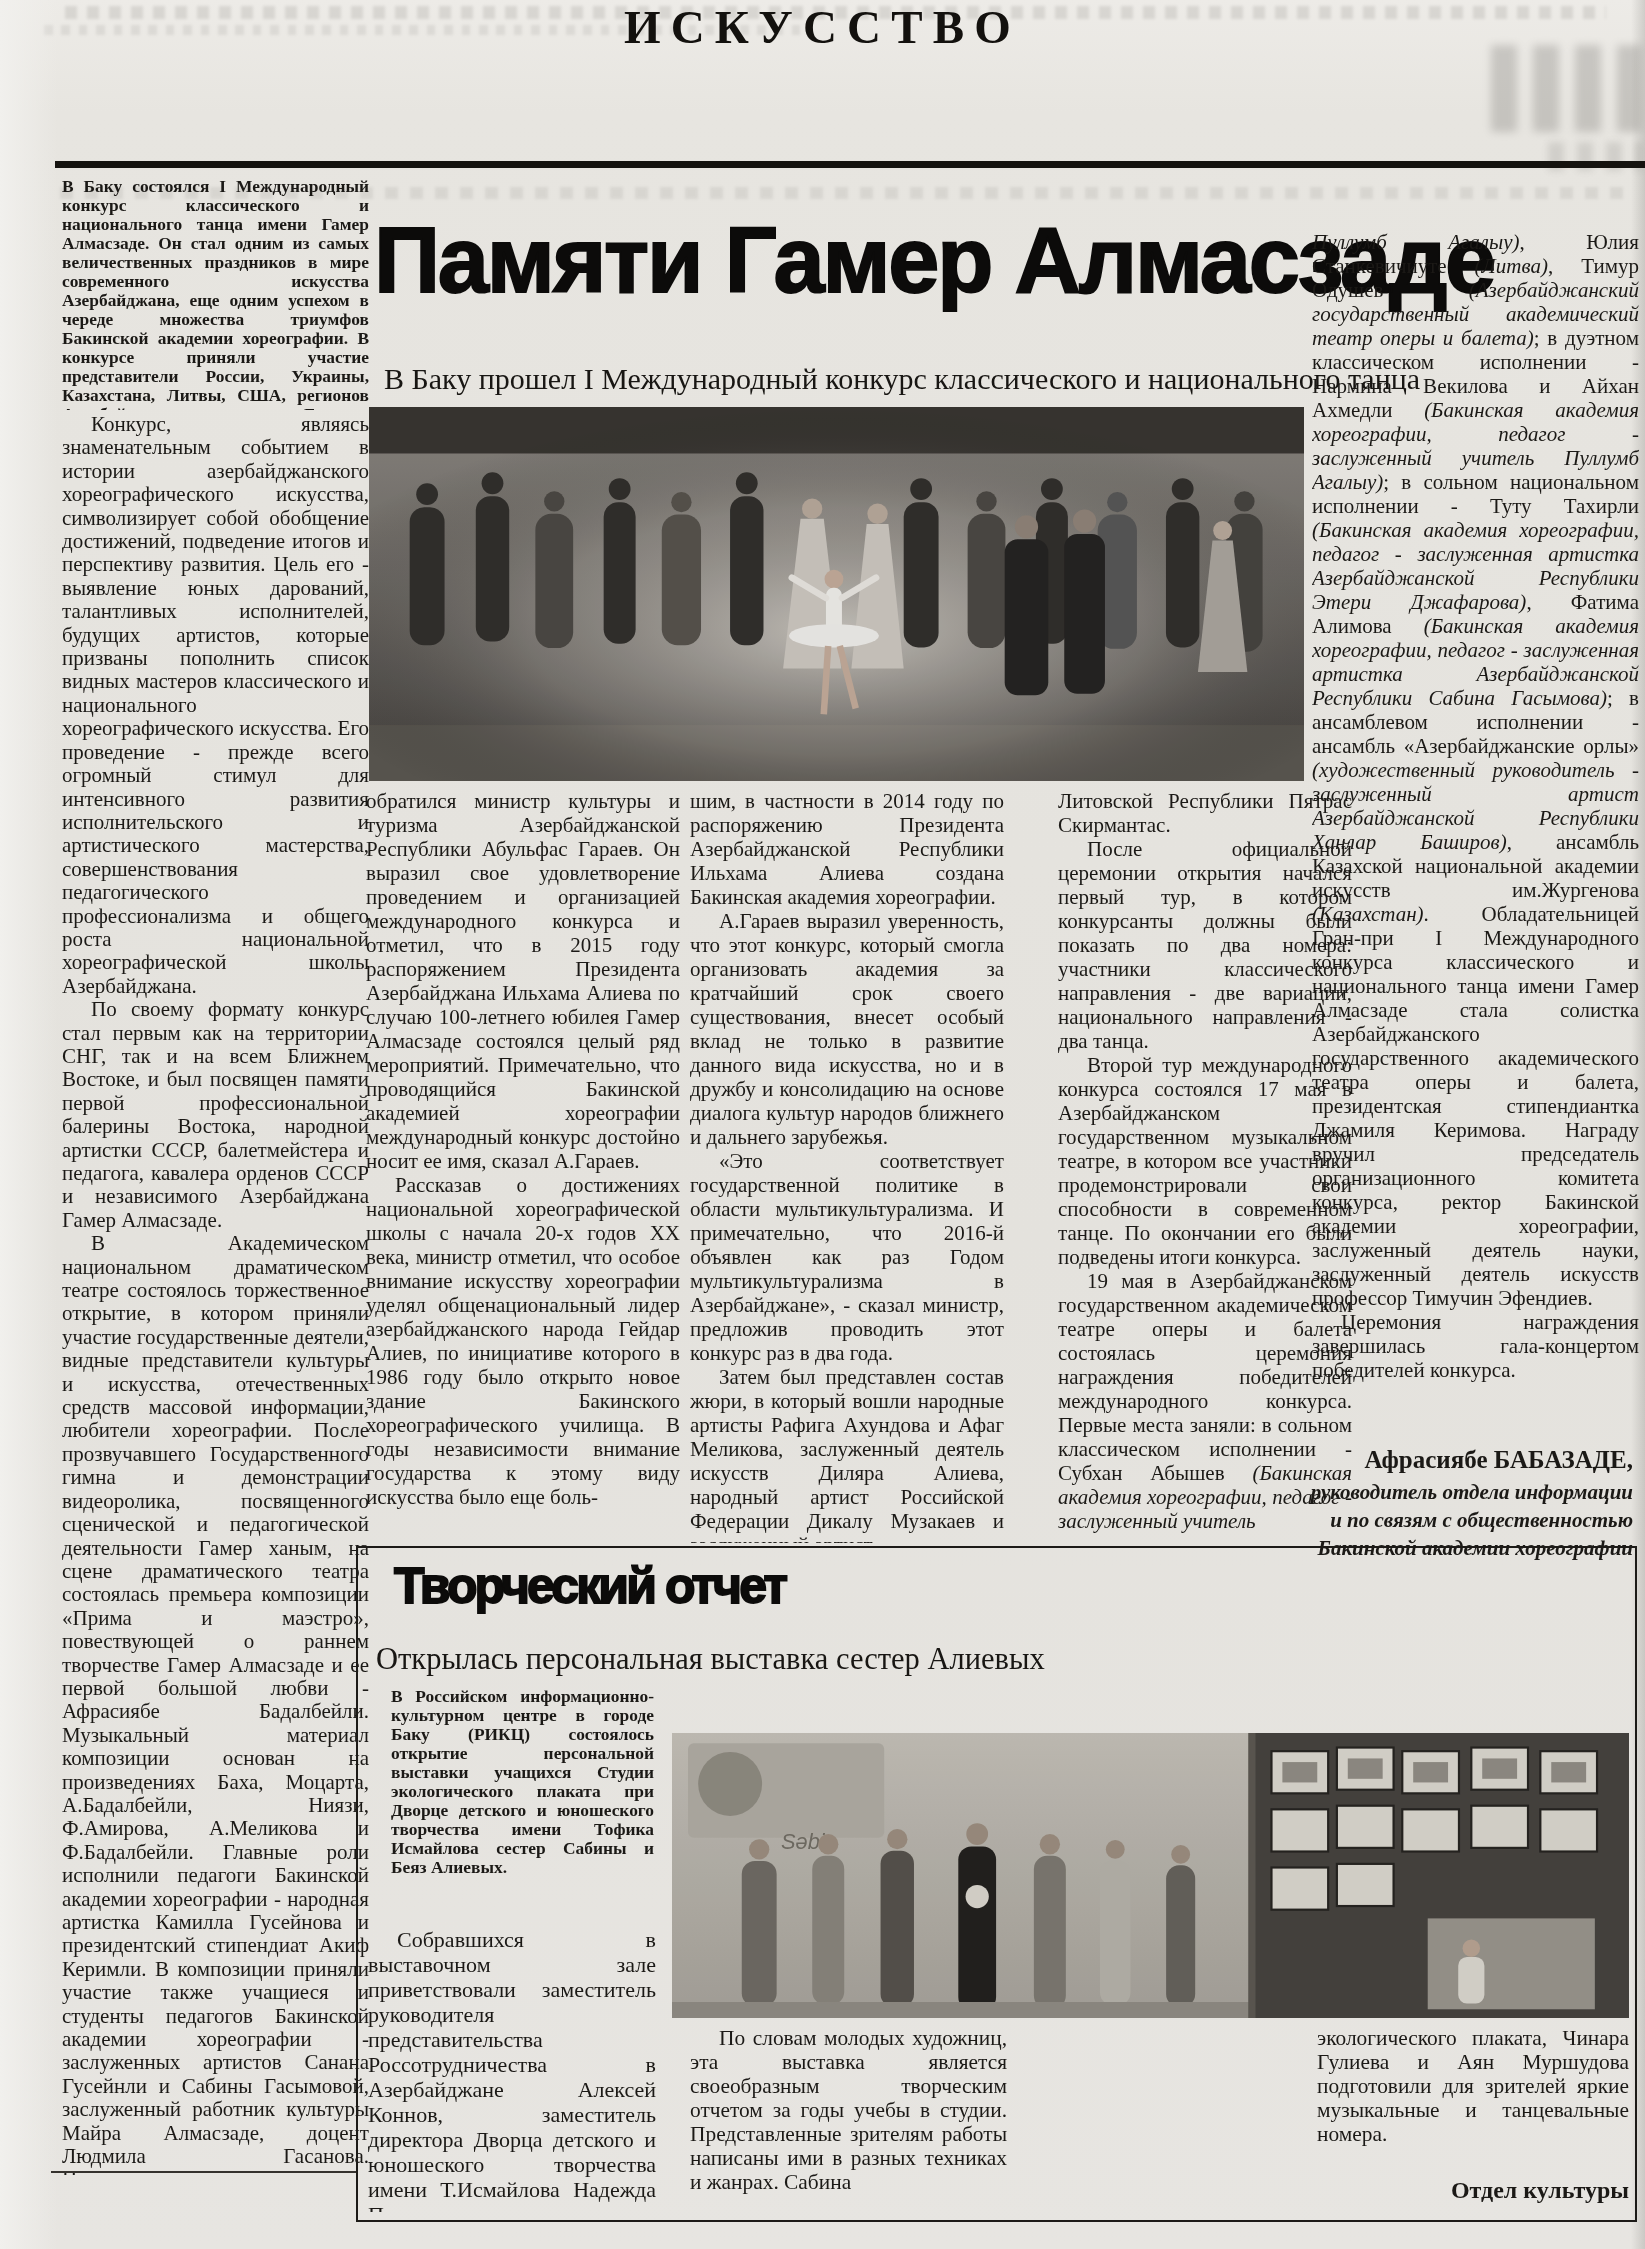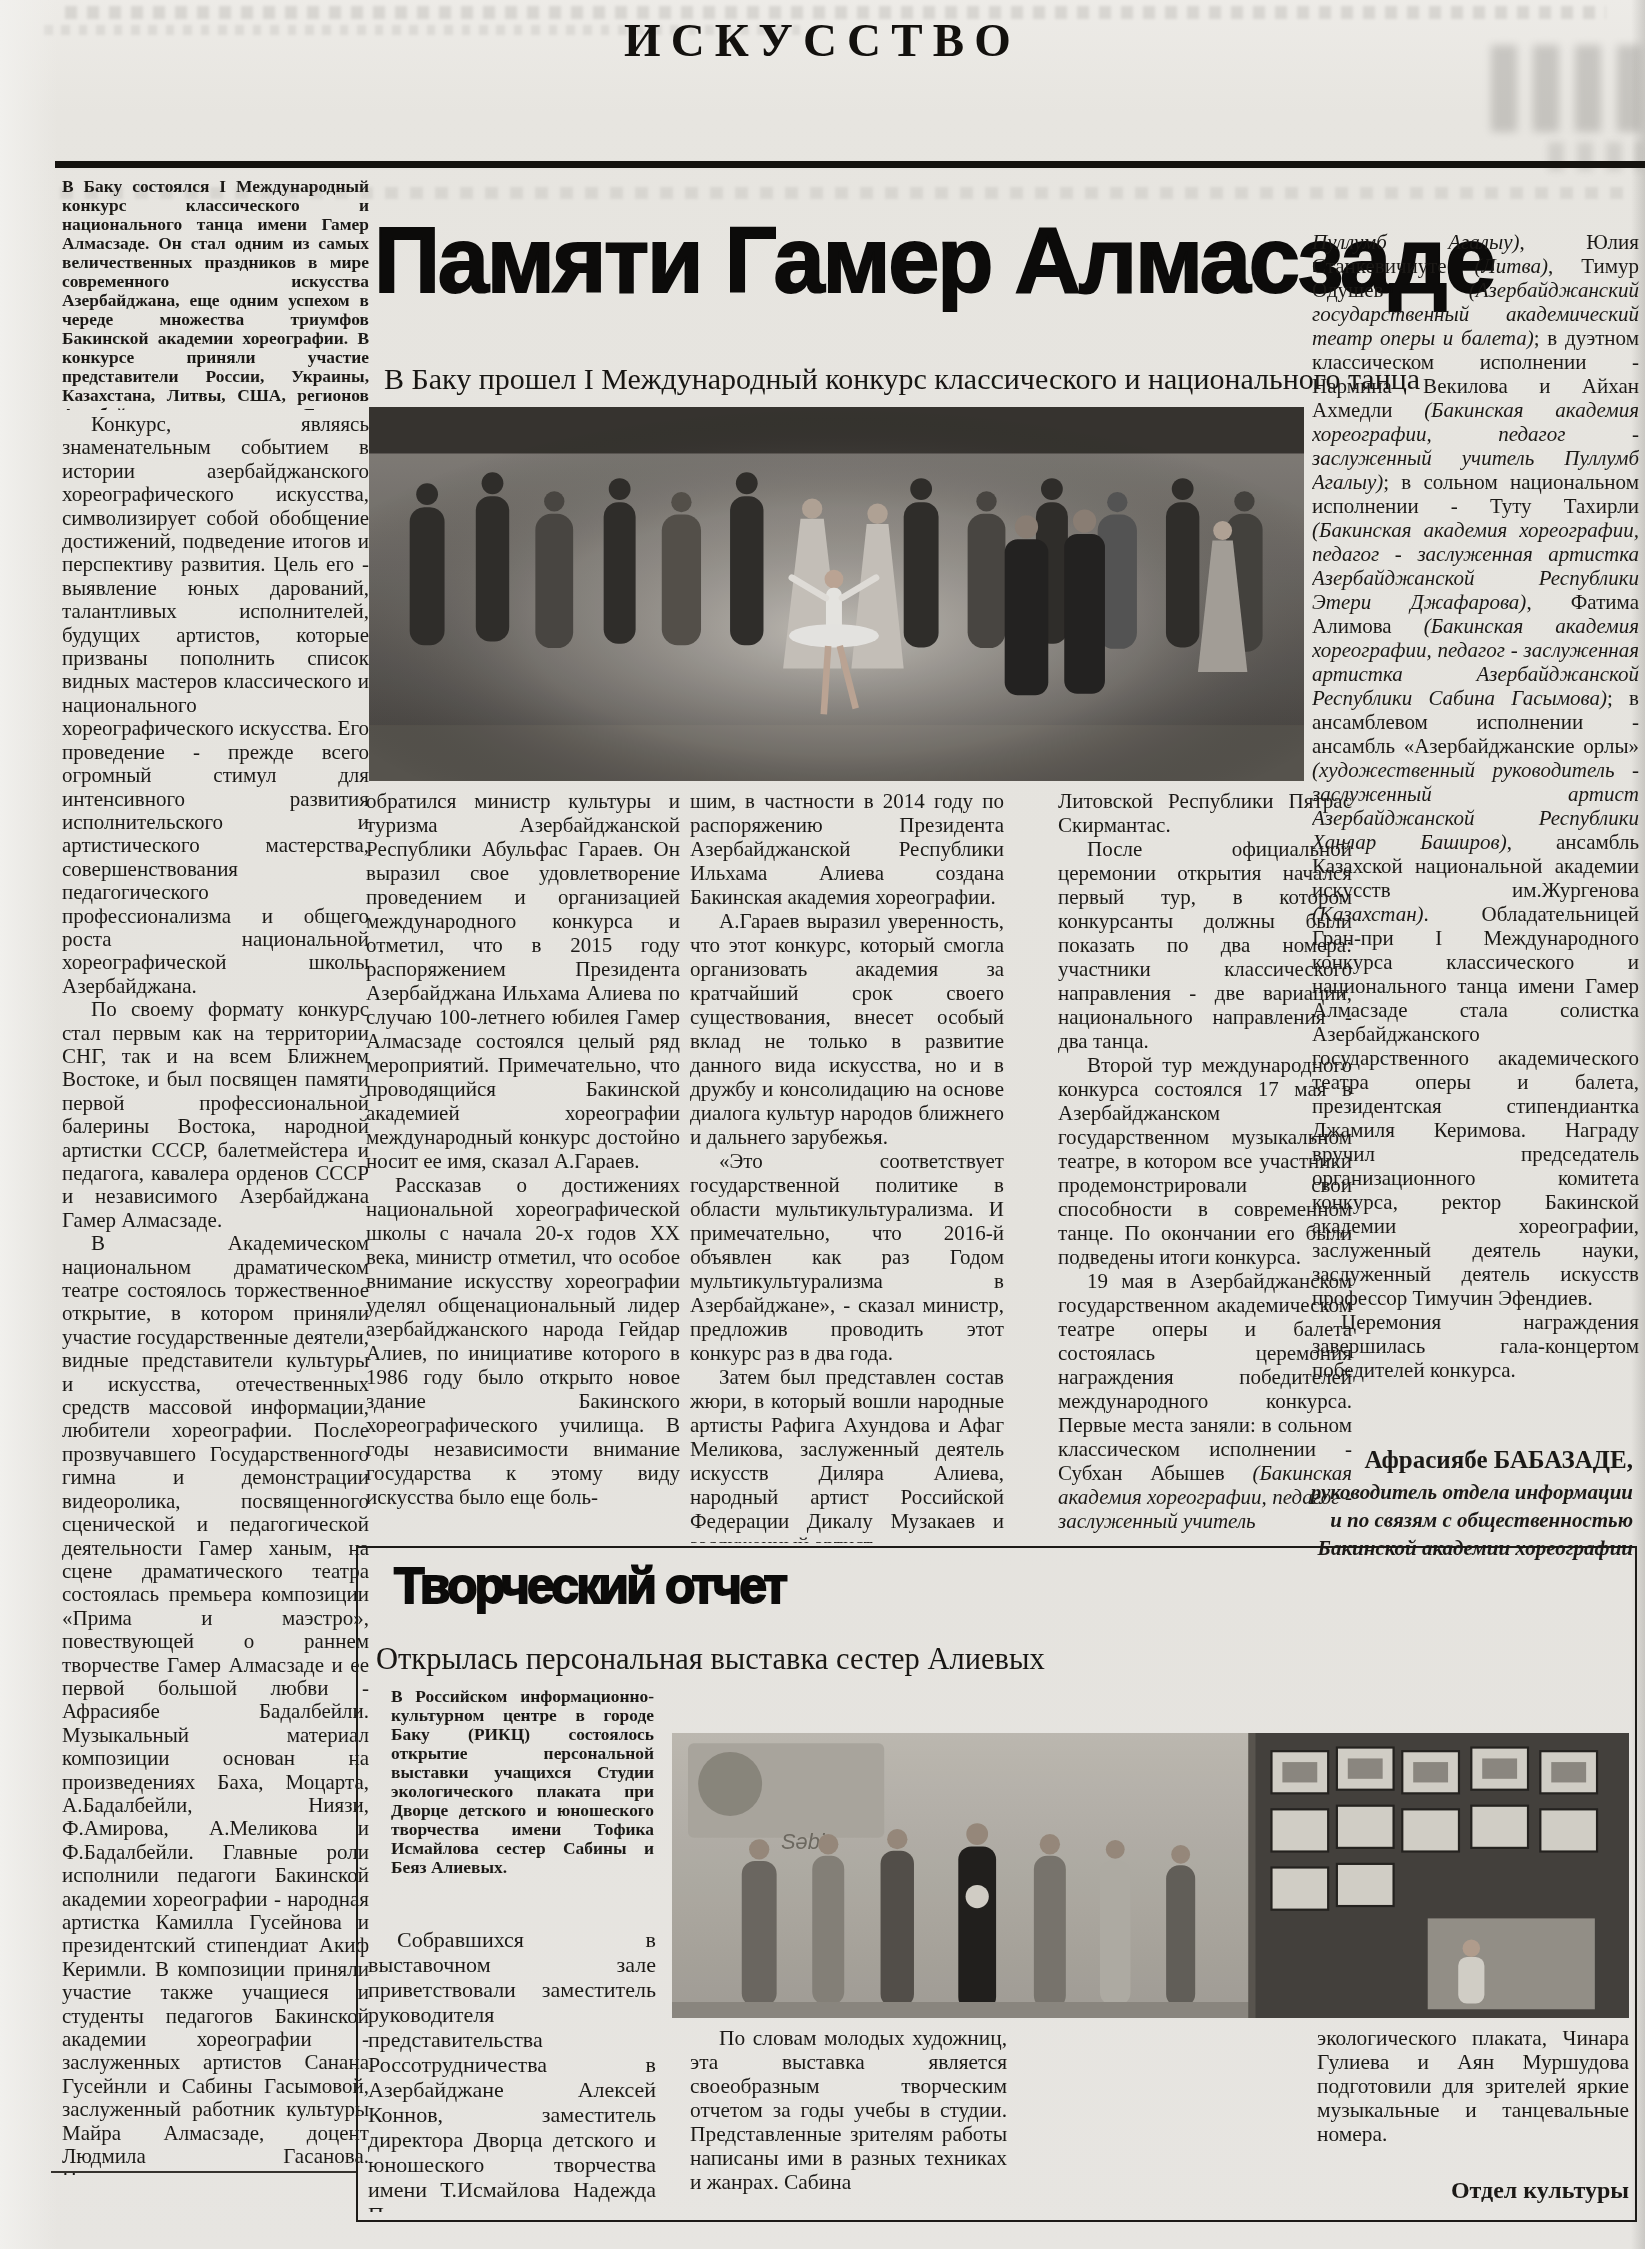--- a/index.html
+++ b/index.html
@@ -8,21 +8,21 @@
     background:linear-gradient(180deg,#edebe7 0%,#e7e5e0 5%,#e4e2dd 55%,#e7e5e1 100%);
     font-family:"Liberation Serif","DejaVu Serif",serif;
     color:#1b1916;
   }
   .abs{position:absolute;}
   .col{ text-align:justify; overflow:hidden; }
   .col p{ margin:0; padding:0; }
   .col p.indent{ text-indent:29px; }
   .sec-title{
     left:0; top:6; width:100%; text-align:center;
-    font-weight:700; font-size:47px; letter-spacing:10.2px; color:#13110e;margin-top:13px;
+    font-weight:700; font-size:47px; letter-spacing:10.2px; color:#13110e;
   }
   .rule-top{ left:55px; top:161px; width:1590px; height:6.5px; background:#15130f; }
   .h1{
     font-family:"Liberation Sans","DejaVu Sans",sans-serif;
     font-weight:700; color:#0c0b0a; -webkit-text-stroke:1.8px #0c0b0a;
     white-space:nowrap;
   }
   .headline1{ left:367px; top:212px; width:1134px; text-align:center; font-size:92px; letter-spacing:-2.2px; line-height:1.05;}
   .subhead1{ left:384px; top:362px; width:1112px; font-size:30px; color:#181613;}
   .lead{ font-weight:700; }

